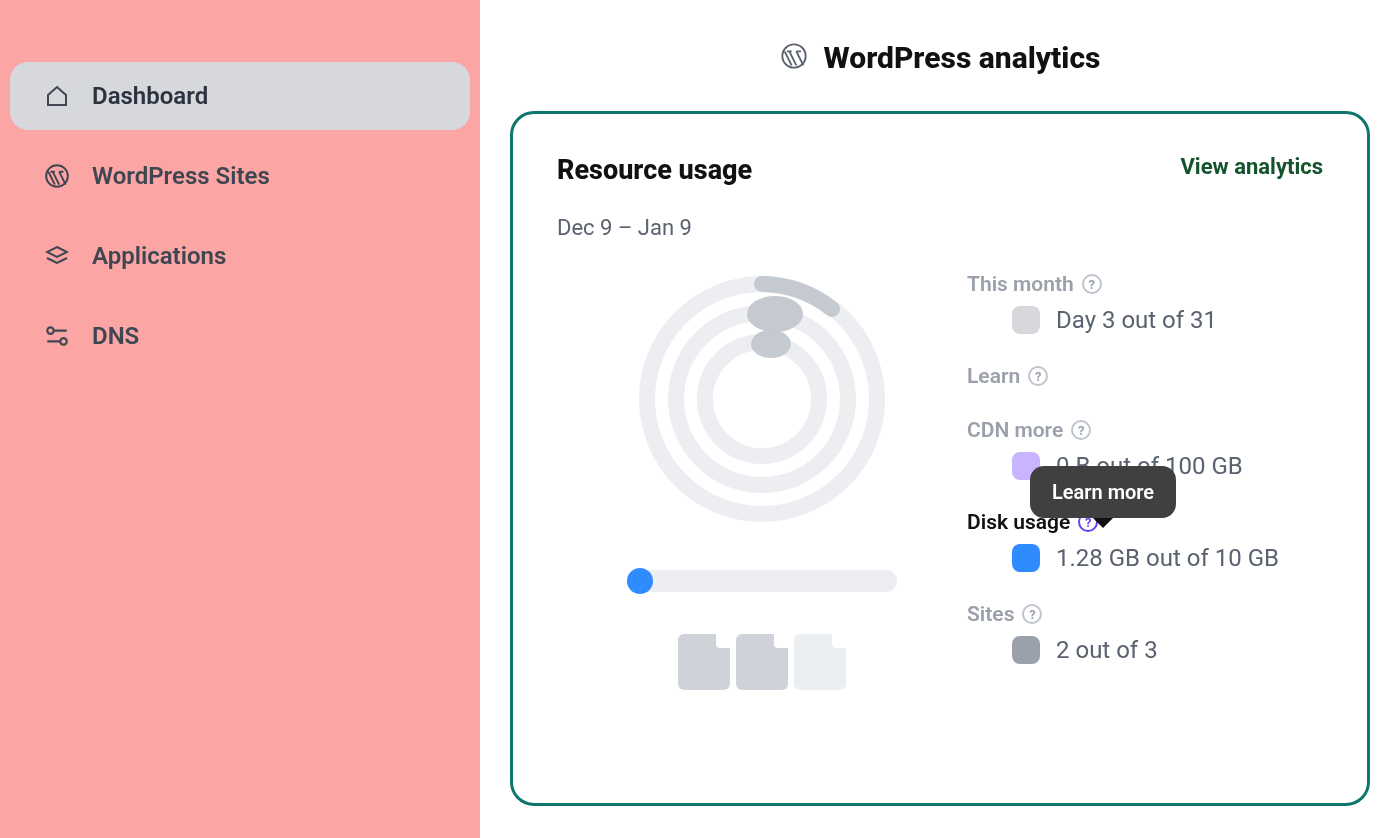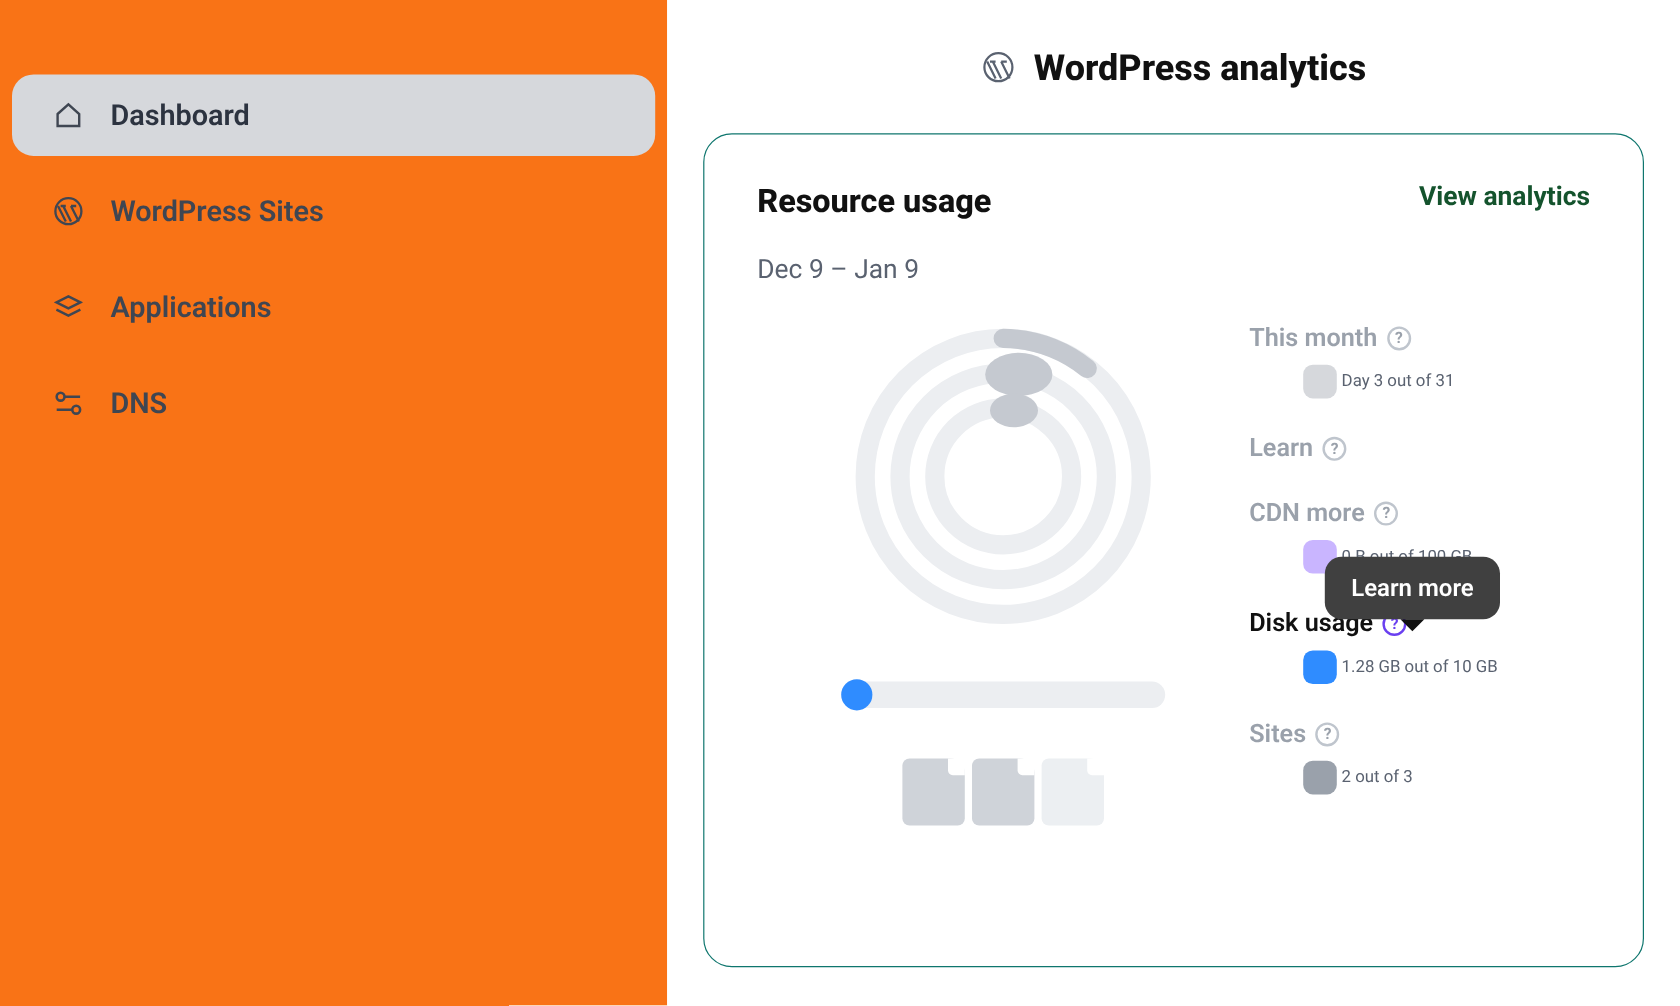--- a/index.html
+++ b/index.html
@@ -5,22 +5,22 @@
 * { box-sizing: border-box; margin: 0; padding: 0; }
 body {
   font-family: -apple-system, BlinkMacSystemFont, "Segoe UI", Roboto, Helvetica, Arial, sans-serif;
   background: #fff;
   width: 1400px;
   height: 838px;
   display: flex;
   overflow: hidden;
 }
 .sidebar {
-  width: 556px;
-  background: #f97316;
+  width: 480px;
+  background: #fca5a5;
   padding: 62px 10px 0 10px;
   display: flex;
   flex-direction: column;
 }
 .sidebar-item {
   display: flex;
   align-items: center;
   padding: 20px 34px;
   border-radius: 18px;
   cursor: pointer;
@@ -60,21 +60,21 @@
   margin-bottom: 36px;
   justify-content: center;
 }
 .page-header svg { color: #5a6270; }
 .page-title {
   font-size: 30px;
   font-weight: 800;
   color: #111;
 }
 .card {
-  border: 1px solid #0f766e;
+  border: 3px solid #0f766e;
   border-radius: 24px;
   padding: 40px 44px;
   flex: 1;
   max-height: 695px;
 }
 .card-header {
   display: flex;
   justify-content: space-between;
   align-items: flex-start;
 }
@@ -185,23 +185,23 @@
   color: #9aa1ab;
   cursor: pointer;
 }
 .legend-item.active .help {
   border-color: #6a3ff0;
   color: #6a3ff0;
 }
 .legend-value {
   display: flex;
   align-items: center;
-  gap: 4px;
+  gap: 16px;
   margin-top: 10px;
-  font-size: 14px;
+  font-size: 24px;
   color: #5a6270;
   padding-left: 45px;
 }
 .swatch {
   width: 28px;
   height: 28px;
   border-radius: 8px;
 }
 .tooltip {
   position: absolute;

